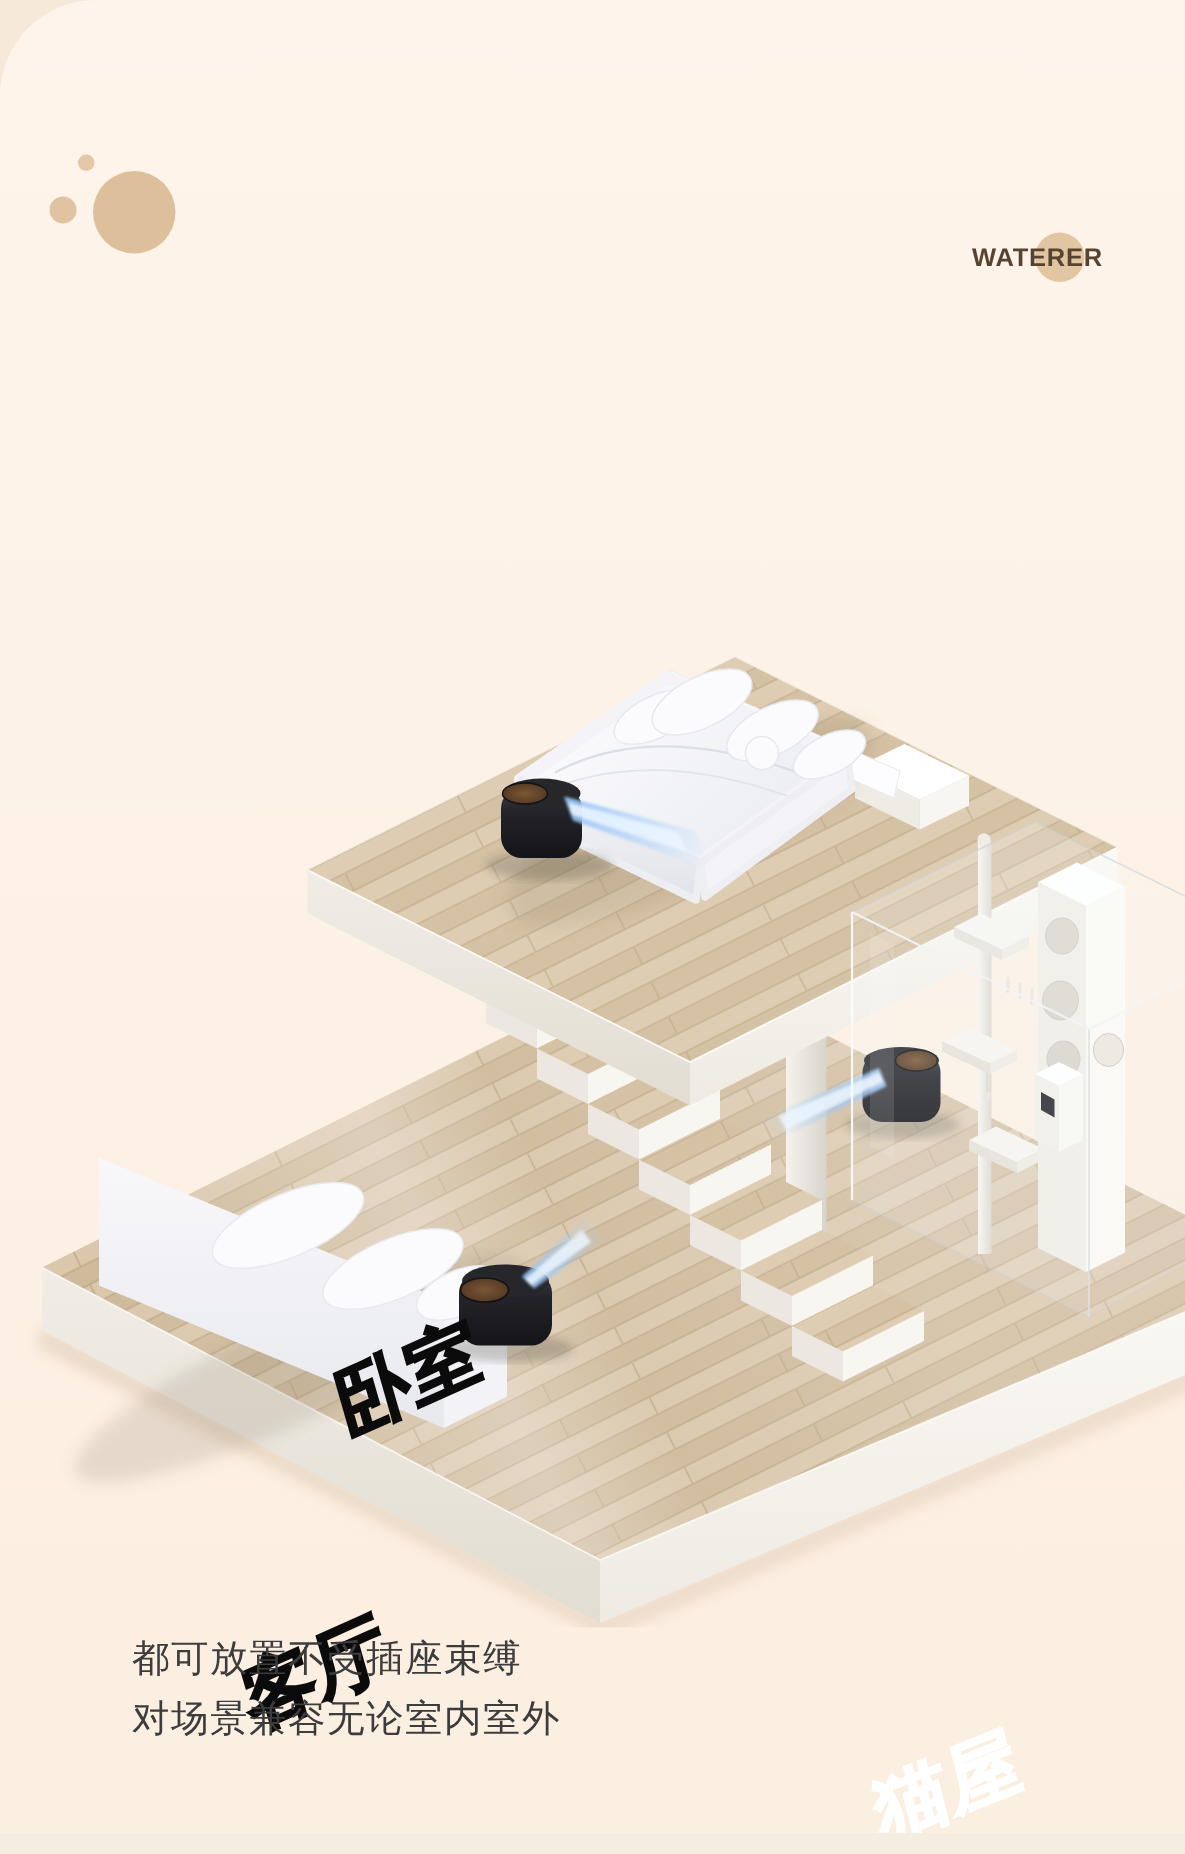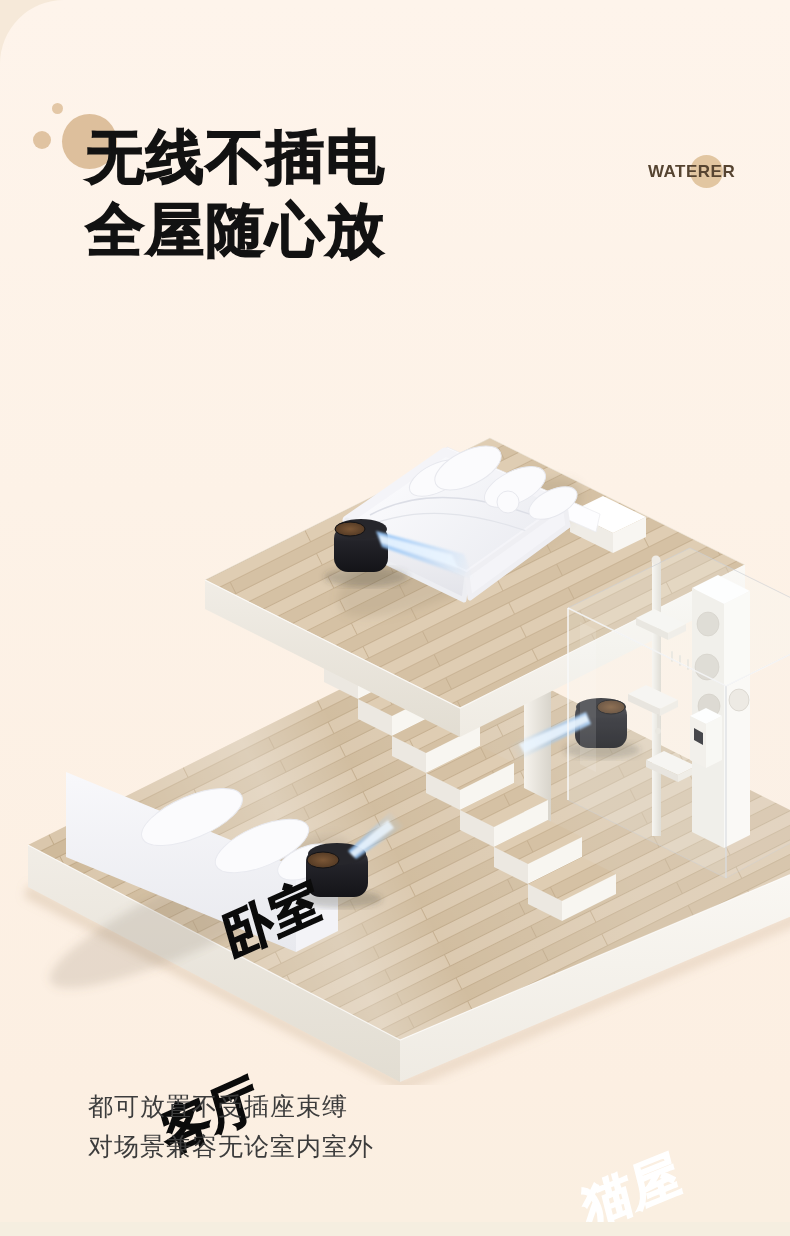--- a/index.html
+++ b/index.html
@@ -41,24 +41,20 @@
 </head>
 <body>
 
 <div class="page">
   <div class="panel"></div>
 
   <span class="dot dot-lg"></span>
   <span class="dot dot-md"></span>
   <span class="dot dot-sm"></span>
 
-  <div class="headline">
-    <div>无线不插电</div>
-    <div>全屋随心放</div>
-  </div>
 
   <div class="brand">
     <span class="brand-dot"></span>
     <span class="brand-label">WATERER</span>
   </div>
 
   <div class="scene">
     <svg width="790" height="660" viewBox="0 425 790 660">
       <defs>
         <pattern id="plankUp" width="150" height="26" patternUnits="userSpaceOnUse" patternTransform="rotate(-26.57)">

